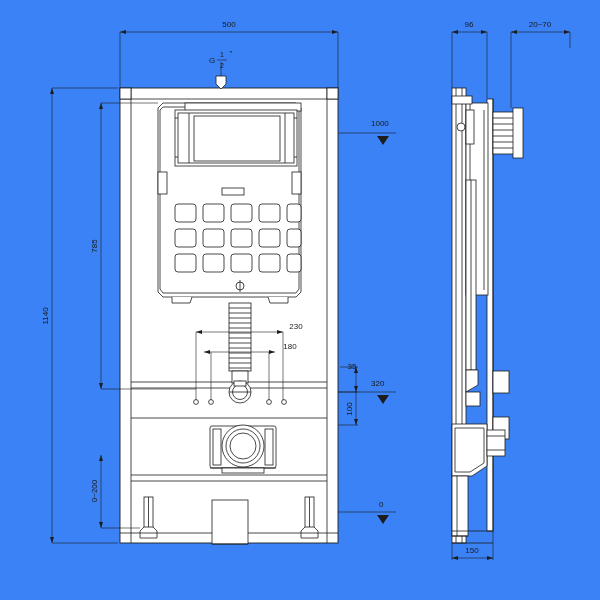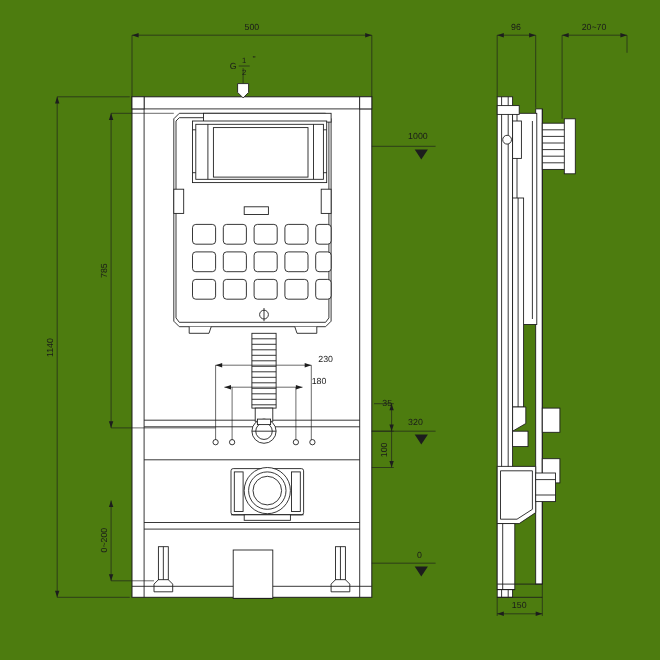--- a/index.html
+++ b/index.html
@@ -1,17 +1,17 @@
 <!DOCTYPE html>
 <html><head>
 <meta charset="utf-8">
 <style>
   html,body{margin:0;padding:0;background:#ffffff;}
   body{width:600px;height:600px;font-family:"Liberation Sans",sans-serif;}
-  #stage{position:relative;width:600px;height:600px;overflow:hidden;background:#4d7c0f;}
+  #stage{position:relative;width:600px;height:600px;overflow:hidden;background:#3b82f6;}
   svg{position:absolute;left:0;top:0;}
   .lbl{font-family:"Liberation Sans",sans-serif;font-size:8px;fill:#1a1a1a;}
   text{dominant-baseline:middle;}
 </style>
 </head>
 <body>
 
 <div id="stage">
 <svg width="600" height="600" viewBox="0 0 600 600">
   <g fill="none" stroke="#1d1d1d" stroke-width="0.8" stroke-linecap="butt">

